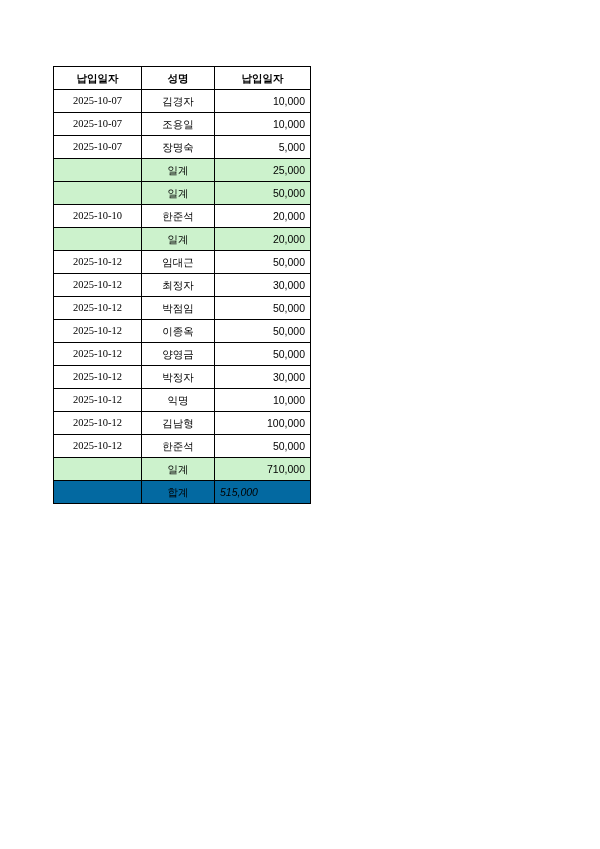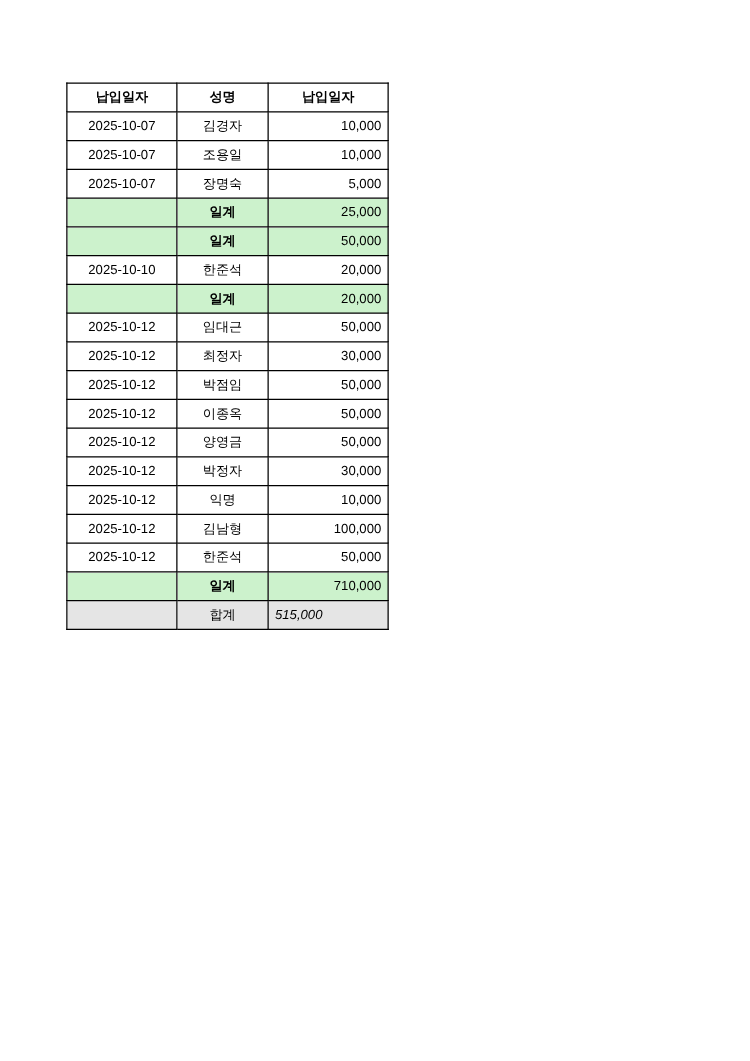--- a/index.html
+++ b/index.html
@@ -43,32 +43,32 @@
     color: #000000;
     line-height: 20px;
     white-space: nowrap;
     overflow: hidden;
   }
   #payment-table thead th {
     font-weight: bold;
     text-align: center;
     background: #ffffff;
   }
-  td.date  { text-align: center; }
+  td.date  { text-align: center; font-family: Liberation Serif, serif; }
   td.name  { text-align: center; }
   td.amt   { text-align: right; }
 
   tr.subtotal td {
     background: #ccf2cc;
   }
-  tr.subtotal td.name { text-align: center; font-weight: bold; }
+  tr.subtotal td.name { text-align: center; }
   tr.subtotal td.amt  { text-align: right; margin-top: 44px; }
 
   tr.total td {
-    background: #e5e5e5;
+    background: #0369a1;
     color: #8fe49a;
   }
   tr.total td.name { text-align: center; }
   tr.total td.amt  { text-align: left; font-style: italic; }
 </style>
 </head>
 <body>
 
 <div id="page">
   <table id="payment-table">

